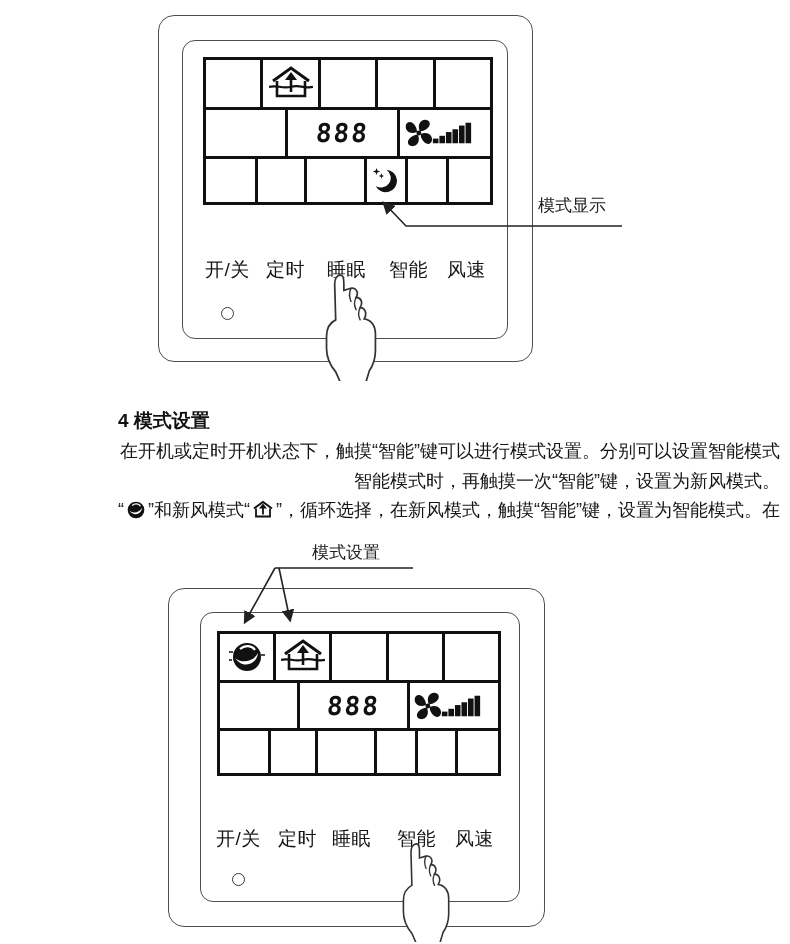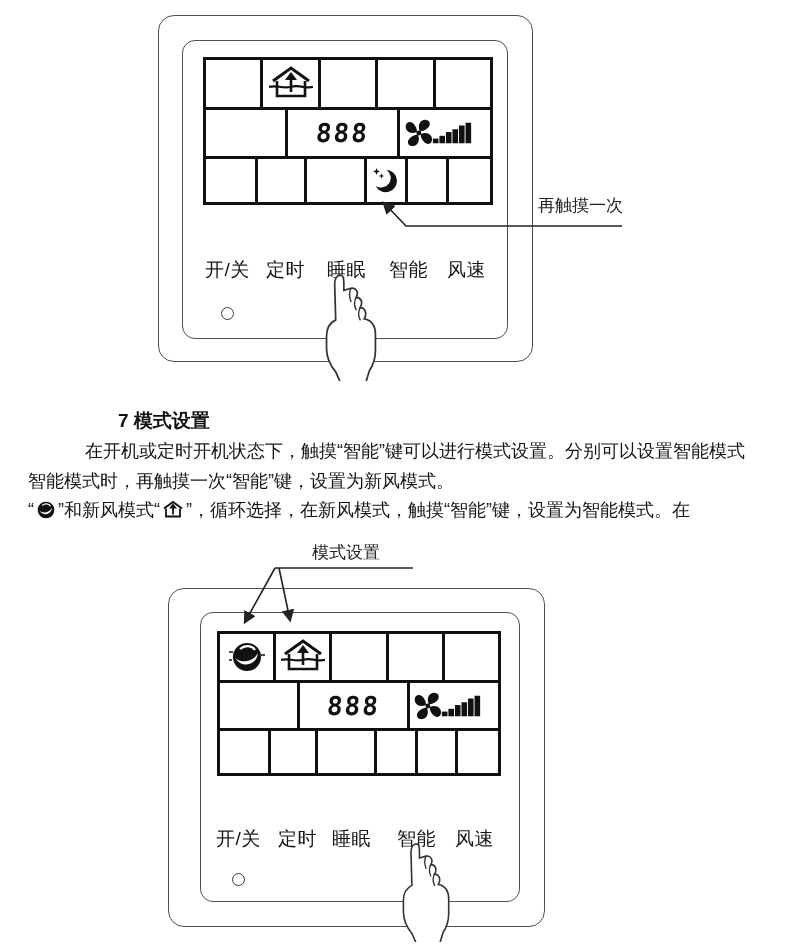--- a/index.html
+++ b/index.html
@@ -12,21 +12,21 @@
   .lcd-cell{background:#fff;display:flex;align-items:center;justify-content:center;min-width:0;overflow:hidden;}
   .seg{font-family:"DejaVu Sans Mono",monospace;font-weight:bold;font-size:26px;
        letter-spacing:2px;transform:skewX(-5deg);color:#101010;}
   .btn{position:absolute;font-size:19px;letter-spacing:.5px;white-space:nowrap;color:#151515;text-align:center;}
   .callout-label{position:absolute;font-size:17px;white-space:nowrap;color:#222;}
   .led{position:absolute;width:11px;height:11px;border:1.6px solid #3a3a3a;border-radius:50%;background:#fff;}
   .hand{position:absolute;z-index:6;}
   .callout-svg{position:absolute;z-index:4;}
   .heading{position:absolute;font-size:19px;font-weight:bold;white-space:nowrap;color:#111;}
   .para{position:absolute;font-size:18px;line-height:29.5px;color:#151515;}
-  .pline{white-space:nowrap;}
+  .pline{white-space:nowrap;text-align:right;}
   .pline.indent{padding-left:57px;}
   .inline-icon{display:inline-block;vertical-align:-4px;margin:0 2px;}
 </style>
 </head>
 <body>
 
 <div class="page">
 
   <div>
     <div class="panel" style="left:158px;top:15px;width:373px;height:345px;"></div>
@@ -90,38 +90,38 @@
     </div>
 
     <svg class="callout-svg" style="left:370px;top:190px;" width="260" height="46" viewBox="0 0 260 46">
       <defs>
         <marker id="ah1" viewBox="0 0 10 10" refX="8" refY="5" markerWidth="8" markerHeight="8" orient="auto">
           <path d="M0,0 L10,5 L0,10 Z" fill="#222"></path>
         </marker>
       </defs>
       <path d="M252,36 L36,36 L14,13" fill="none" stroke="#222" stroke-width="1.6" marker-end="url(#ah1)"></path>
     </svg>
-    <div class="callout-label" style="left:538px;top:194px;">再触摸一次</div>
+    <div class="callout-label" style="left:538px;top:194px;">模式显示</div>
 
     <div class="btn" style="left:205px;top:257px;">开/关</div>
     <div class="btn" style="left:266px;top:257px;">定时</div>
     <div class="btn" style="left:327px;top:257px;">睡眠</div>
     <div class="btn" style="left:389px;top:257px;">智能</div>
     <div class="btn" style="left:447px;top:257px;">风速</div>
 
     <div class="led" style="left:221px;top:307px;"></div>
 
     <svg class="hand" style="left:314px;top:273px;" width="76" height="108" viewBox="0 0 70 106">
       <path d="M24,2 C20,2 18,6 18,11 L19,46 C13,49 10,55 10,62 L10,74 C10,83 14,91 19,97 L23,106 L49,106 L52,96 C56,90 58,83 58,76 L58,60 C58,52 54,46 47,45 C50,40 48,34 43,34 C46,29 44,24 39,24 C42,19 39,14 34,15 L27,17 L27,10 C27,4 26,2 24,2 Z" fill="#fff" stroke="none"></path>
       <path d="M23,106 L19,97 C14,91 10,83 10,74 L10,62 C10,55 13,49 19,46 L18,11 C18,6 20,2 24,2 C26,2 27,4 27,10 L27,17 L34,15 C39,14 42,19 39,24 C44,24 46,29 43,34 C48,34 50,40 47,45 C54,46 58,52 58,60 L58,76 C58,83 56,90 52,96 L49,106" fill="none" stroke="#333" stroke-width="1.7" stroke-linecap="round"></path>
       <path d="M34,15 C32,19 32,23 34,28 M39,24 C37,28 37,32 39,36 M43,34 C41,38 41,42 43,46" fill="none" stroke="#333" stroke-width="1.4" stroke-linecap="round"></path>
     </svg>
   </div>
 
-  <div class="heading" style="left:118px;top:408px;">7 模式设置</div>
+  <div class="heading" style="left:118px;top:408px;">4 模式设置</div>
 
   <div class="para" style="left:28px;top:437px;width:752px;">
     <div class="pline indent">在开机或定时开机状态下，触摸“智能”键可以进行模式设置。分别可以设置智能模式</div>
     <div class="pline">智能模式时，再触摸一次“智能”键，设置为新风模式。</div>
     <div class="pline">
       <span>“</span><span class="inline-icon"><svg viewBox="0 0 36 36" width="20" height="20" aria-hidden="true">
             <circle cx="18" cy="18" r="15" fill="#111"></circle>
             <path d="M6,19 C12,24.5 24,23.5 29,14 C28,25.5 14,30.5 6,19 Z" fill="#fff"></path>
             <path d="M11,10 C16,5.5 23,6.5 26,11" stroke="#fff" stroke-width="2.4" fill="none"></path>
           </svg></span><span>”和新风模式“</span><span class="inline-icon"><svg viewBox="0 0 44 38" width="22" height="20" aria-hidden="true">

